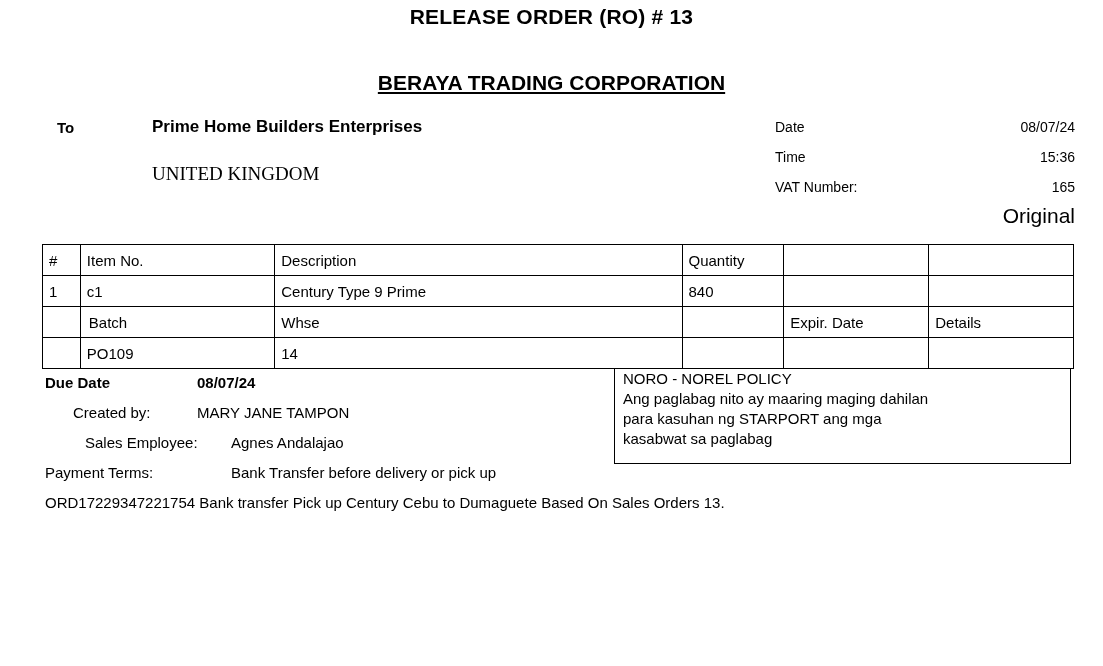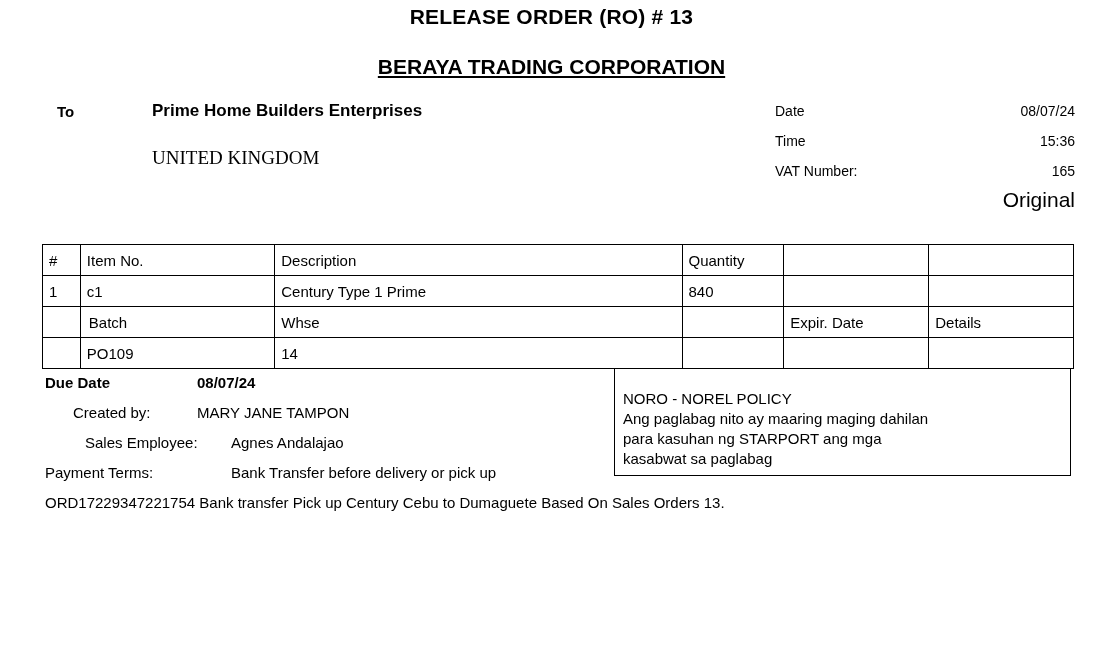--- a/index.html
+++ b/index.html
@@ -28,21 +28,21 @@
     font-weight: bold;
     letter-spacing: 0.2px;
     margin: 0;
     padding-top: 5px;
   }
   .company-name {
     text-align: center;
     font-size: 21px;
     font-weight: bold;
     text-decoration: underline;
-    margin: 0;
+    margin: 16px;
     padding-top: 26px;
   }
 
   
   .meta-block {
     position: relative;
     margin-top: 24px;
     height: 118px;
   }
   .to-label {
@@ -154,23 +154,23 @@
   .pay-label { left: 0; }
   .pay-value { left: 186px; }
   .order-line { position: absolute; left: 0; top: 120px; font-size: 15px; }
 
   
   .policy-box {
     position: absolute;
     left: 614px;
     top: 368px;
     width: 457px;
-    height: 108px;
+    height: 96px;
     border: 1px solid #000000;
-    padding: 20px 6px 4px 8px;
+    padding: 0 6px 4px 8px;
     box-sizing: border-box;
     font-size: 15px;
     line-height: 20px;
   }
 </style>
 </head>
 <body>
 
 <div class="page">
 
@@ -205,21 +205,21 @@
         <th class="h-hash">#</th>
         <th class="h-item">Item No.</th>
         <th class="h-desc">Description</th>
         <th class="h-qty">Quantity</th>
         <th class="h-b1"></th>
         <th class="h-b2"></th>
       </tr>
       <tr>
         <td class="c-hash">1</td>
         <td>c1</td>
-        <td>Century Type 1 Prime</td>
+        <td>Century Type 9 Prime</td>
         <td class="c-qty">840</td>
         <td></td>
         <td></td>
       </tr>
       <tr class="sub-head">
         <td class="sub-blank"></td>
         <td class="sub-batch">Batch</td>
         <td class="sub-whse">Whse</td>
         <td class="sub-empty"></td>
         <td class="sub-exp">Expir. Date</td>

